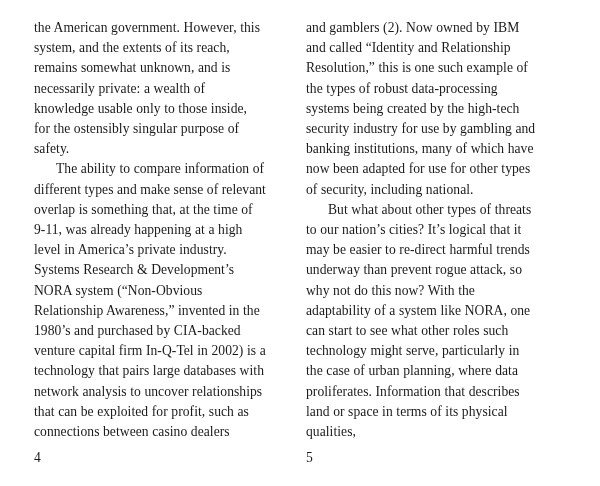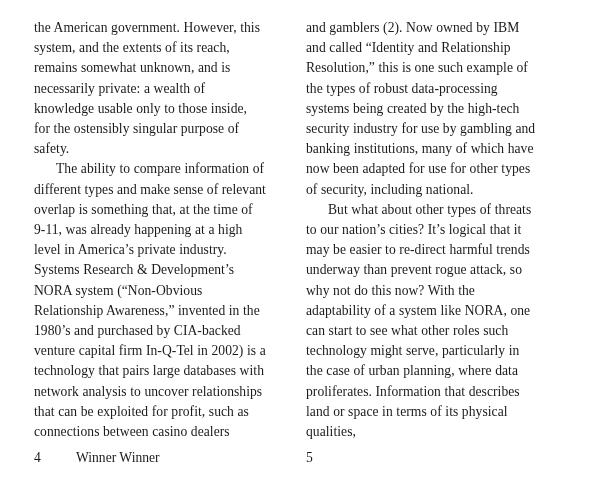--- a/index.html
+++ b/index.html
@@ -93,20 +93,19 @@
     <div class="col">
       <p>and gamblers (2). Now owned by IBM and called “Identity and Relationship Resolution,” this is one such example of the types of robust data-processing systems being created by the high-tech security industry for use by gambling and banking institutions, many of which have now been adapted for use for other types of security, including national.</p>
       <p class="indent">But what about other types of threats to our nation’s cities? It’s logical that it may be easier to re-direct harmful trends underway than prevent rogue attack, so why not do this now? With the adaptability of a system like NORA, one can start to see what other roles such technology might serve, particularly in the case of urban planning, where data proliferates. Information that describes land or space in terms of its physical qualities,</p>
     </div>
 
   </div>
 
   <div class="footer">
     <div class="foot-col left">
       <span class="foot-num">4</span>
-      <span class="foot-title">Winner Winner</span>
     </div>
     <div class="foot-col right">
       <span class="foot-num">5</span>
     </div>
   </div>
 
 </div>
 
 </body></html>

